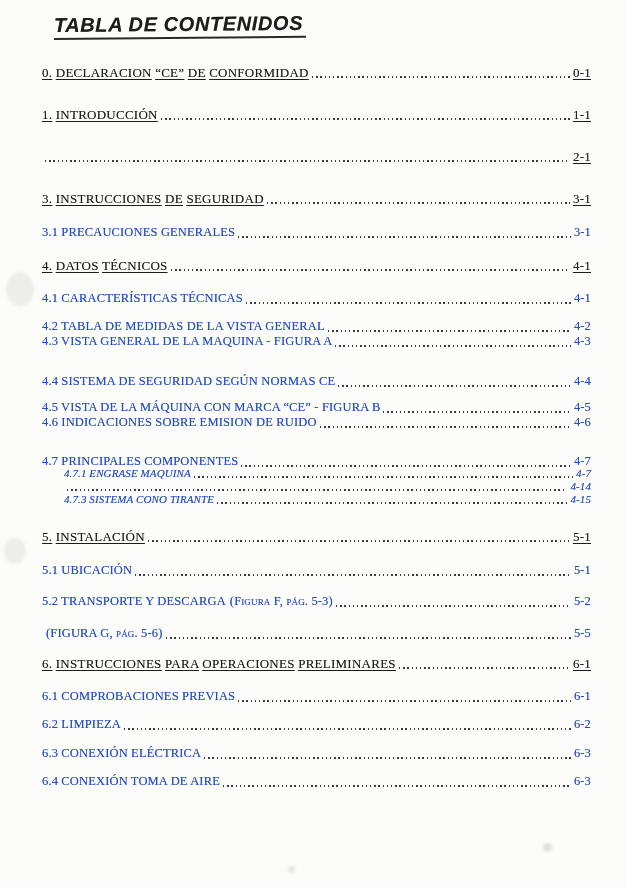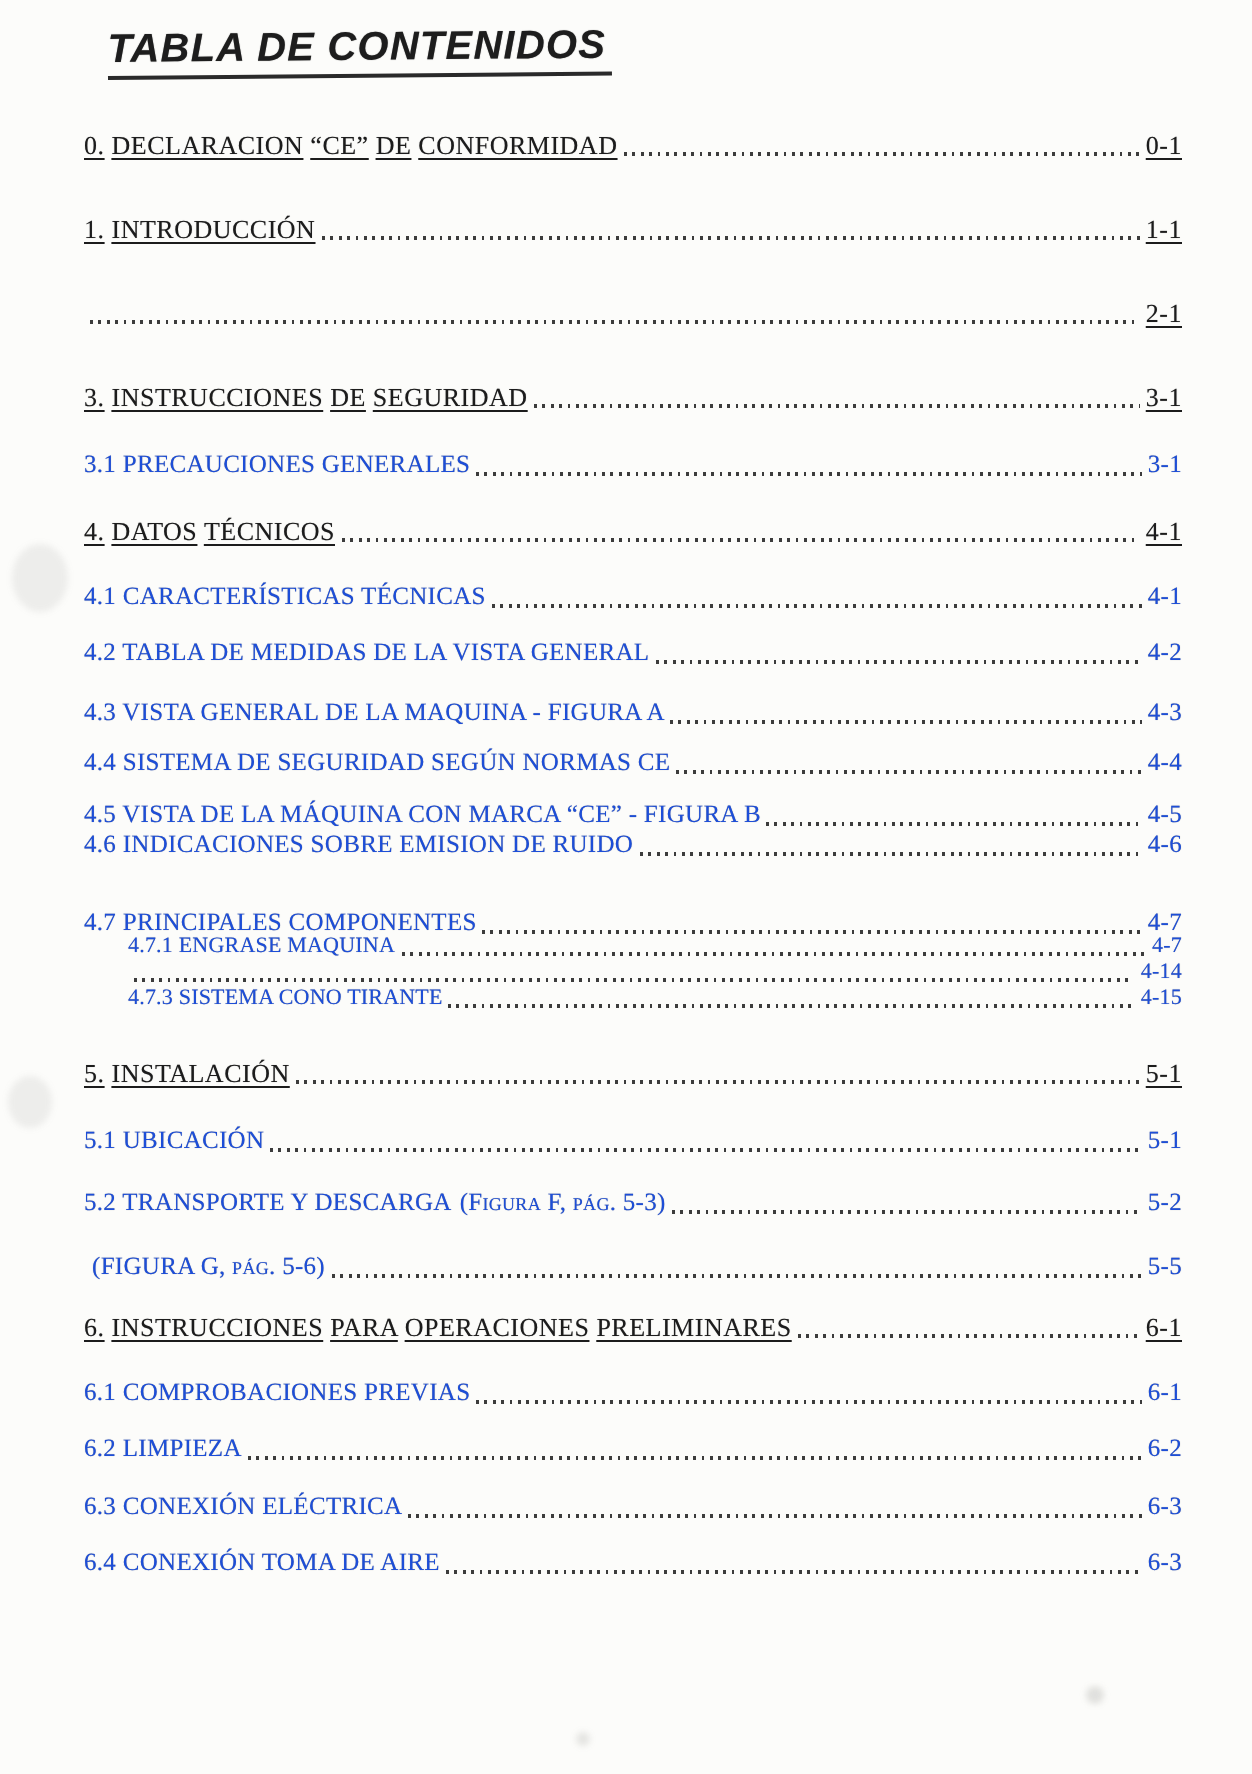--- a/index.html
+++ b/index.html
@@ -79,20 +79,21 @@
     text-underline-offset: 2px;
   }
   .wu-word {
     text-decoration: underline;
     text-decoration-thickness: 1.4px;
     text-underline-offset: 2px;
   }
   
   .row.subsub {
     left: 64px;
+    font-style: italic;
     font-size: 11px;
     line-height: 13px;
     letter-spacing: 0.1px;
   }
   .row.subsub .dots {
     margin-bottom: 2.5px;
   }
   
   .sc {
     font-variant: small-caps;
@@ -157,21 +158,21 @@
     <span class="dots"></span>
     <span class="pg">4-1</span>
   </div>
 
   <div class="row" style="top:318px">
     <span class="t">4.2 TABLA DE MEDIDAS DE LA VISTA GENERAL</span>
     <span class="dots"></span>
     <span class="pg">4-2</span>
   </div>
 
-  <div class="row" style="top:348px">
+  <div class="row" style="top:333px">
     <span class="t">4.3 VISTA GENERAL DE LA MAQUINA - FIGURA A</span>
     <span class="dots"></span>
     <span class="pg">4-3</span>
   </div>
 
   <div class="row" style="top:373px">
     <span class="t">4.4 SISTEMA DE SEGURIDAD SEGÚN NORMAS CE</span>
     <span class="dots"></span>
     <span class="pg">4-4</span>
   </div>

